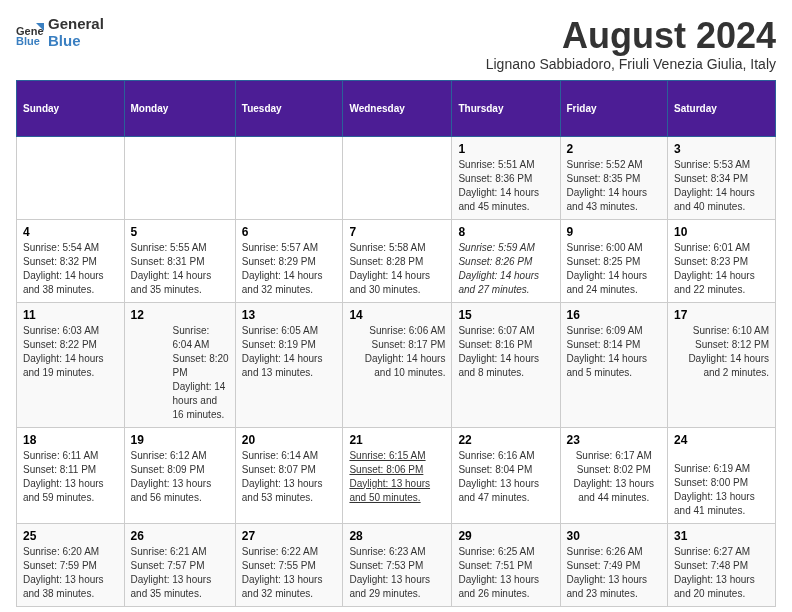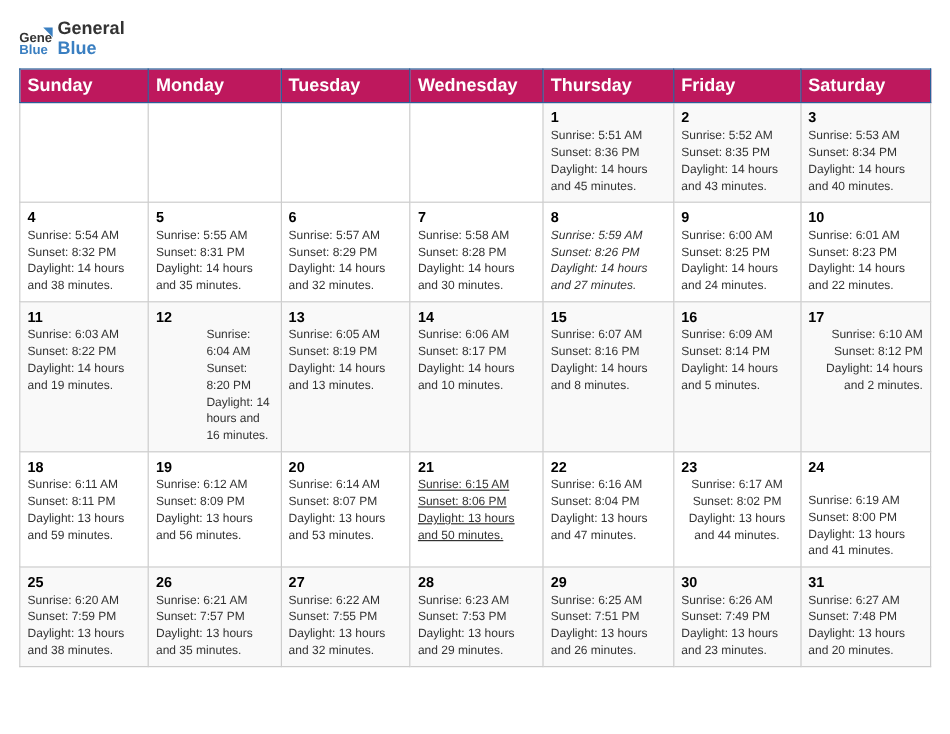--- a/index.html
+++ b/index.html
@@ -37,25 +37,25 @@
     .subtitle {
       font-size: 14px;
       color: #333;
     }
     table {
       width: 100%;
       border-collapse: collapse;
       font-size: 10.5px;
     }
     thead tr th {
-      background-color: #be185d;
+      background-color: #4c1d95;
       color: #fff;
       text-align: left;
-      padding: 5px 6px;
-      font-size: 15px;
+      padding: 22px 6px;
+      font-size: 10px;
       font-weight: bold;
       border: 1px solid #2a6099;
     }
     tbody tr td {
       vertical-align: top;
       padding: 5px 6px;
       border: 1px solid #ccc;
       width: 113px;
       min-height: 80px;
       background: #fff;
@@ -86,20 +86,24 @@
     <svg class="logo-icon" viewBox="0 0 28 28">
       <text y="16" font-size="11" font-weight="bold" fill="#333">General</text>
       <text y="26" font-size="11" font-weight="bold" fill="#3a7fc1">Blue</text>
       <polygon points="20,4 28,4 28,12" fill="#3a7fc1"></polygon>
     </svg>
     <div>
       <div style="font-size:15px;font-weight:bold;color:#333;line-height:1.1;">General</div>
       <div style="font-size:15px;font-weight:bold;color:#3a7fc1;line-height:1.1;">Blue</div>
     </div>
   </div>
+  <div class="title-area">
+    <div class="month-title">August 2024</div>
+    <div class="subtitle">Lignano Sabbiadoro, Friuli Venezia Giulia, Italy</div>
+  </div>
 </div>
 
 <table>
   <thead>
     <tr>
     <th>Sunday</th>
         <th>Monday</th>
         <th>Tuesday</th>
         <th>Wednesday</th>
         <th>Thursday</th>
@@ -190,21 +194,21 @@
 Daylight: 14 hours and 16 minutes.</div>
         </td>
         <td>
           <span class="day-number">13</span>
           <div class="day-info" style="white-space: pre-line;">Sunrise: 6:05 AM
 Sunset: 8:19 PM
 Daylight: 14 hours and 13 minutes.</div>
         </td>
         <td>
           <span class="day-number">14</span>
-          <div class="day-info" style="white-space: pre-line;">Sunrise: 6:06 AM
+          <div class="day-info" style="white-space: pre-line; text-align: right;">Sunrise: 6:06 AM
 Sunset: 8:17 PM
 Daylight: 14 hours and 10 minutes.</div>
         </td>
         <td>
           <span class="day-number">15</span>
           <div class="day-info" style="white-space: pre-line;">Sunrise: 6:07 AM
 Sunset: 8:16 PM
 Daylight: 14 hours and 8 minutes.</div>
         </td>
         <td>

